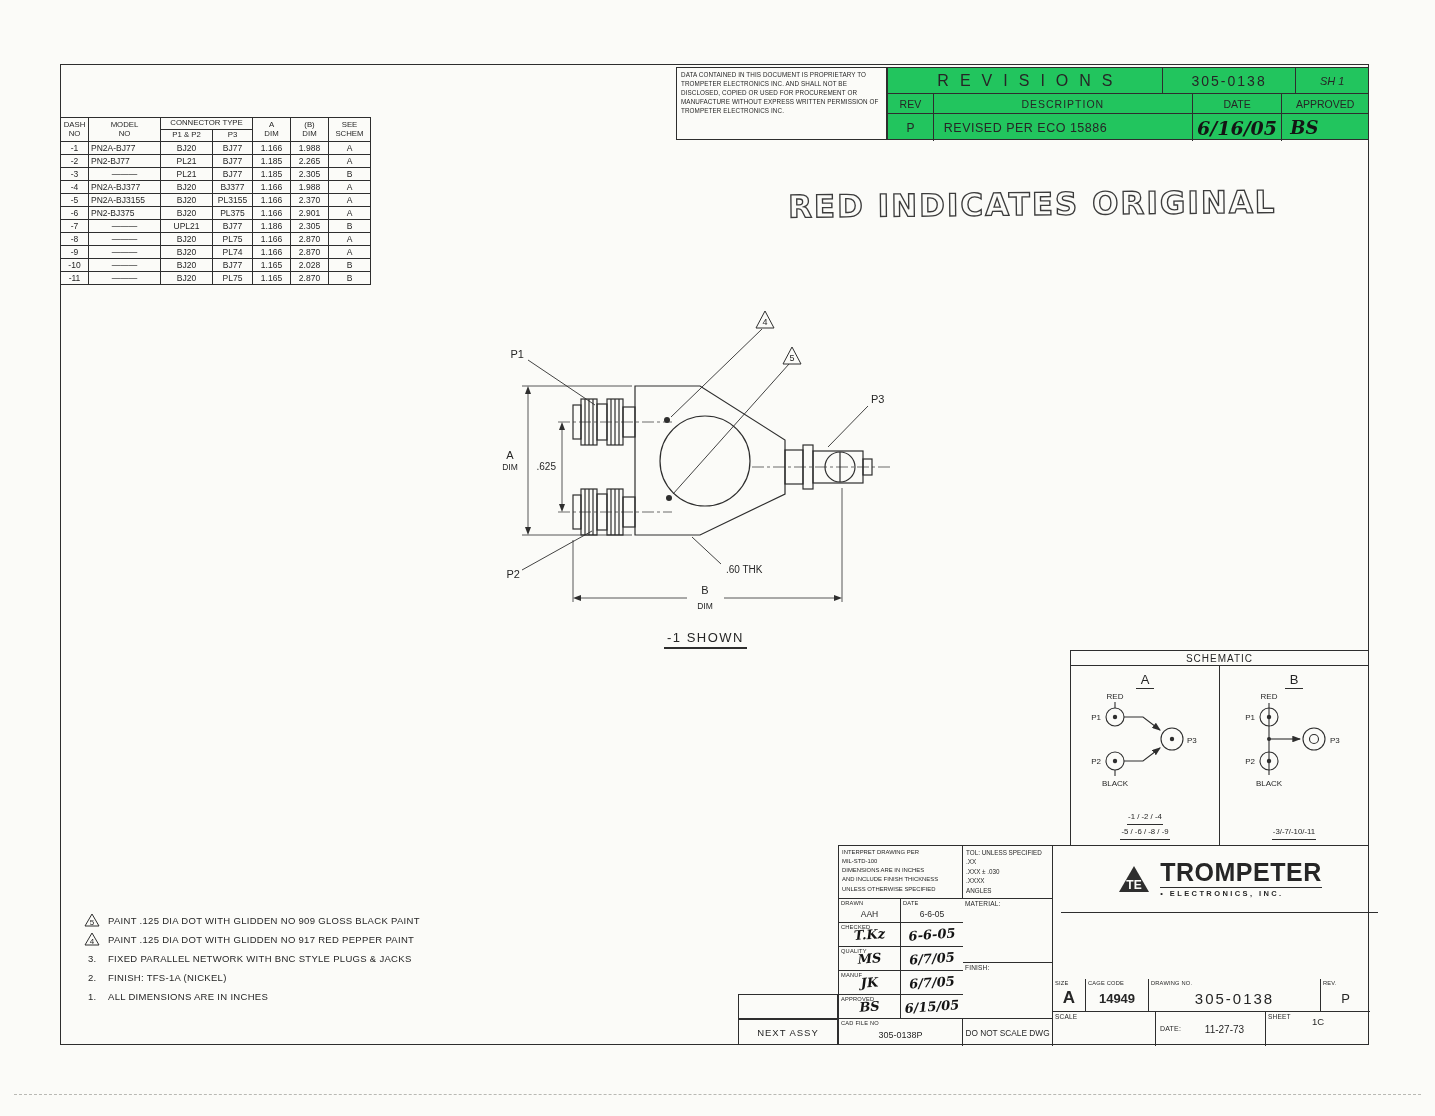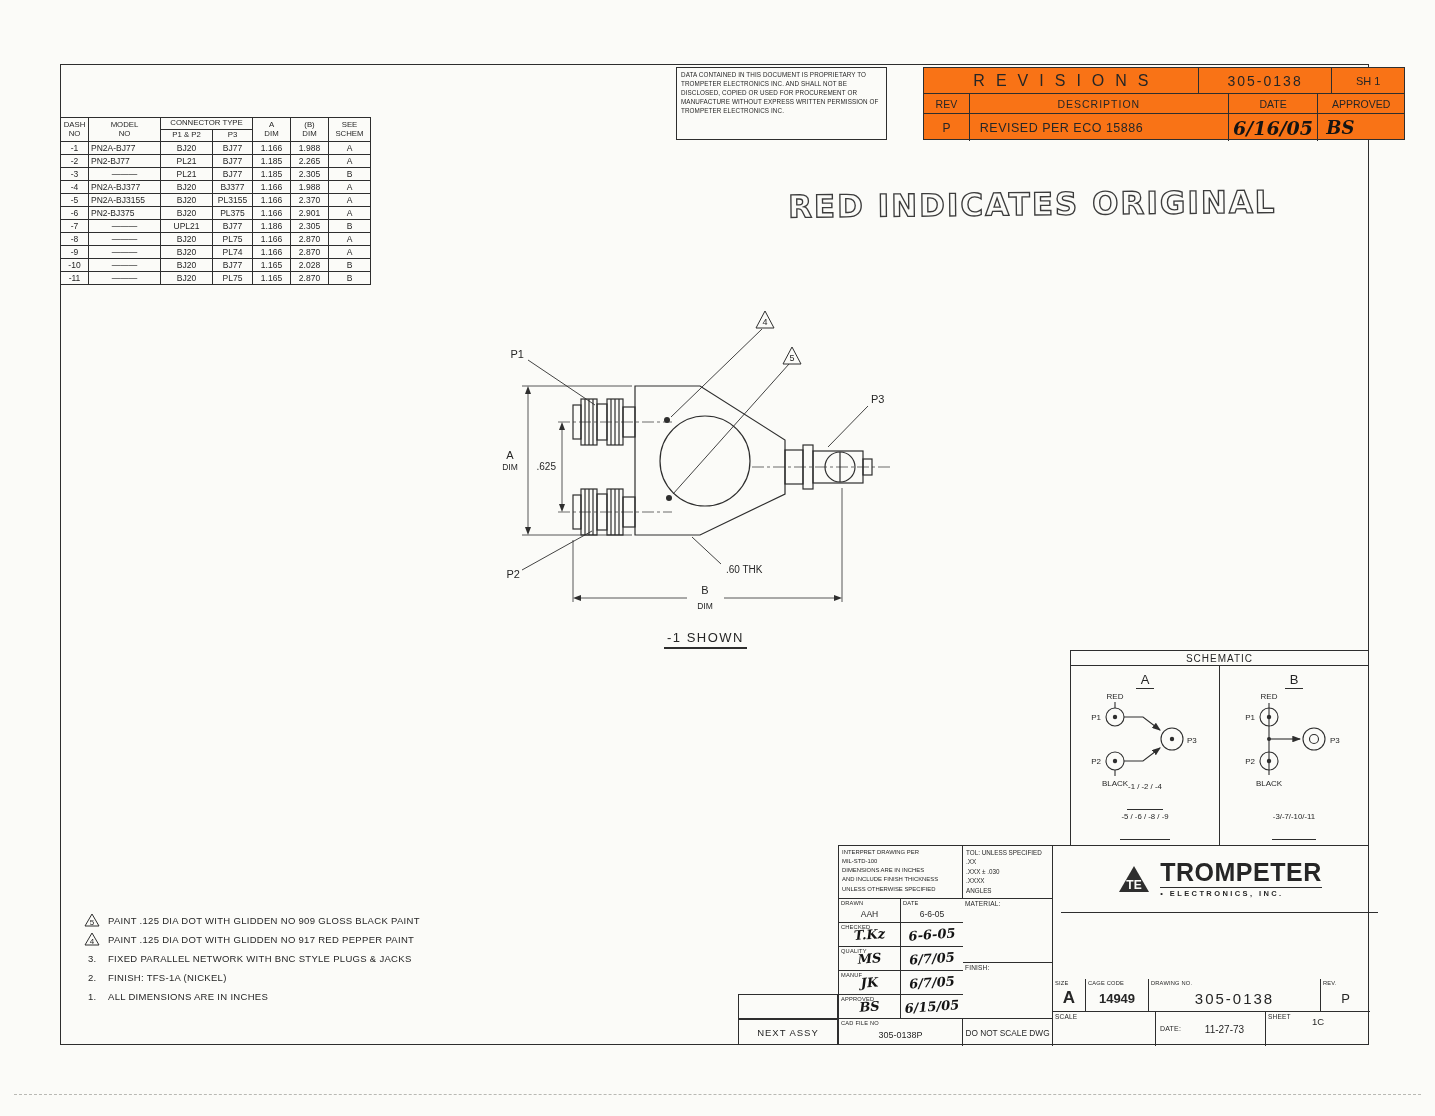--- a/index.html
+++ b/index.html
@@ -13,21 +13,21 @@
   
   .parts-table { position:absolute; left:60px; top:117px; border-collapse:collapse; font-size:8.5px; background:#fbfbf8; }
   .parts-table th, .parts-table td { border:1px solid #2e2e2e; text-align:center; padding:0 2px; height:13px; font-weight:normal; line-height:1.05; }
   .parts-table th { font-size:7.8px; height:12px; }
   .parts-table td.left { text-align:left; }
   .pre { white-space:pre-line; }
 
   
   .prop-box { position:absolute; left:676px; top:67px; width:211px; height:73px; border:1px solid #2e2e2e;
               font-size:6.3px; line-height:1.42; padding:3px 4px; letter-spacing:0.1px; }
-  .rev-block { position:absolute; left:887px; top:67px; width:482px; height:73px; border:1px solid #2e2e2e; background:#f97316;margin-left:36px; }
+  .rev-block { position:absolute; left:887px; top:67px; width:482px; height:73px; border:1px solid #2e2e2e; background:#22c55e; }
   .rev-row { display:flex; }
   .rev-cell { border-right:1px solid #2e2e2e; border-bottom:1px solid #2e2e2e; display:flex; align-items:center; justify-content:center; overflow:visible; }
   .rev-cell.no-br { border-right:none; }
   .rev-cell.no-bb { border-bottom:none; }
   .hand { font-family:"DejaVu Serif", serif; font-style:italic; font-weight:bold; color:#141414; }
 
   .stamp { position:absolute; left:788px; top:186px; font-size:31px; font-weight:bold; letter-spacing:2px;
            font-family:"DejaVu Sans", sans-serif; white-space:nowrap; transform:rotate(-0.6deg); color:#4a4a4a; }
   @supports (-webkit-text-stroke: 1px black) {
     .stamp { color:transparent; -webkit-text-stroke:1.35px #3c3c3c; }
@@ -40,21 +40,21 @@
                      border-bottom:2px solid #2e2e2e; padding:0 3px 2px; }
 
   
   .schematic { position:absolute; left:1070px; top:650px; width:299px; height:196px; border:1px solid #2e2e2e; background:#fbfbf8; }
   .schem-title { height:15px; border-bottom:1px solid #2e2e2e; text-align:center; font-size:10px; letter-spacing:1px; line-height:15px; }
   .schem-body { display:flex; height:179px; }
   .schem-panel { flex:1; position:relative; text-align:center; padding-top:4px; }
   .schem-panel.pa { border-right:1px solid #2e2e2e; }
   .schem-letter { font-size:13px; display:inline-block; border-bottom:1px solid #2e2e2e; padding:0 5px 1px; }
   .dash-list { position:absolute; bottom:5px; width:100%; font-size:7.8px; line-height:1.7; }
-  .dash-line { display:block; width:fit-content; margin:0 auto; border-bottom:1px solid #2e2e2e; padding:0 1px 16px;text-align:right; }
+  .dash-line { display:block; width:fit-content; margin:0 auto; border-bottom:1px solid #2e2e2e; padding:0 1px 1px;text-align:right; }
 
   
   .notes { position:absolute; left:84px; top:913px; }
   .note-row { display:flex; align-items:center; margin-bottom:4px; font-size:9.5px; letter-spacing:0.3px; height:15px; }
   .note-marker { width:24px; flex:0 0 24px; }
   .note-marker.num { padding-left:4px; font-size:9.5px; }
 
   
   .title-block { position:absolute; left:838px; top:845px; width:531px; height:200px; border:1px solid #2e2e2e; background:#fbfbf8; }
   .tb { position:absolute; }
@@ -212,21 +212,21 @@
         </tr>
     </tbody>
   </table>
 
   <div class="prop-box">DATA CONTAINED IN THIS DOCUMENT IS PROPRIETARY TO TROMPETER ELECTRONICS INC. AND SHALL NOT BE DISCLOSED, COPIED OR USED FOR PROCUREMENT OR MANUFACTURE WITHOUT EXPRESS WRITTEN PERMISSION OF TROMPETER ELECTRONICS INC.</div>
 
   <div class="rev-block">
     <div class="rev-row" style="height:26px">
       <div class="rev-cell" style="width:276px;font-size:16px;letter-spacing:11px;padding-left:11px;">REVISIONS</div>
       <div class="rev-cell" style="width:134px;font-size:14px;letter-spacing:2px;">305-0138</div>
-      <div class="rev-cell no-br" style="width:72px;font-size:11px;">SH 1</div>
+      <div class="rev-cell no-br" style="width:72px;font-size:11px;font-style:italic;">SH 1</div>
     </div>
     <div class="rev-row" style="height:20px">
       <div class="rev-cell" style="width:46px;font-size:10.5px;">REV</div>
       <div class="rev-cell" style="width:260px;font-size:10.5px;letter-spacing:1px;">DESCRIPTION</div>
       <div class="rev-cell" style="width:90px;font-size:10.5px;">DATE</div>
       <div class="rev-cell no-br" style="width:86px;font-size:10.5px;">APPROVED</div>
     </div>
     <div class="rev-row" style="height:27px">
       <div class="rev-cell no-bb" style="width:46px;font-size:12px;">P</div>
       <div class="rev-cell no-bb" style="width:260px;font-size:12.5px;letter-spacing:0.5px;justify-content:flex-start;padding-left:10px;">REVISED PER ECO 15886</div>

